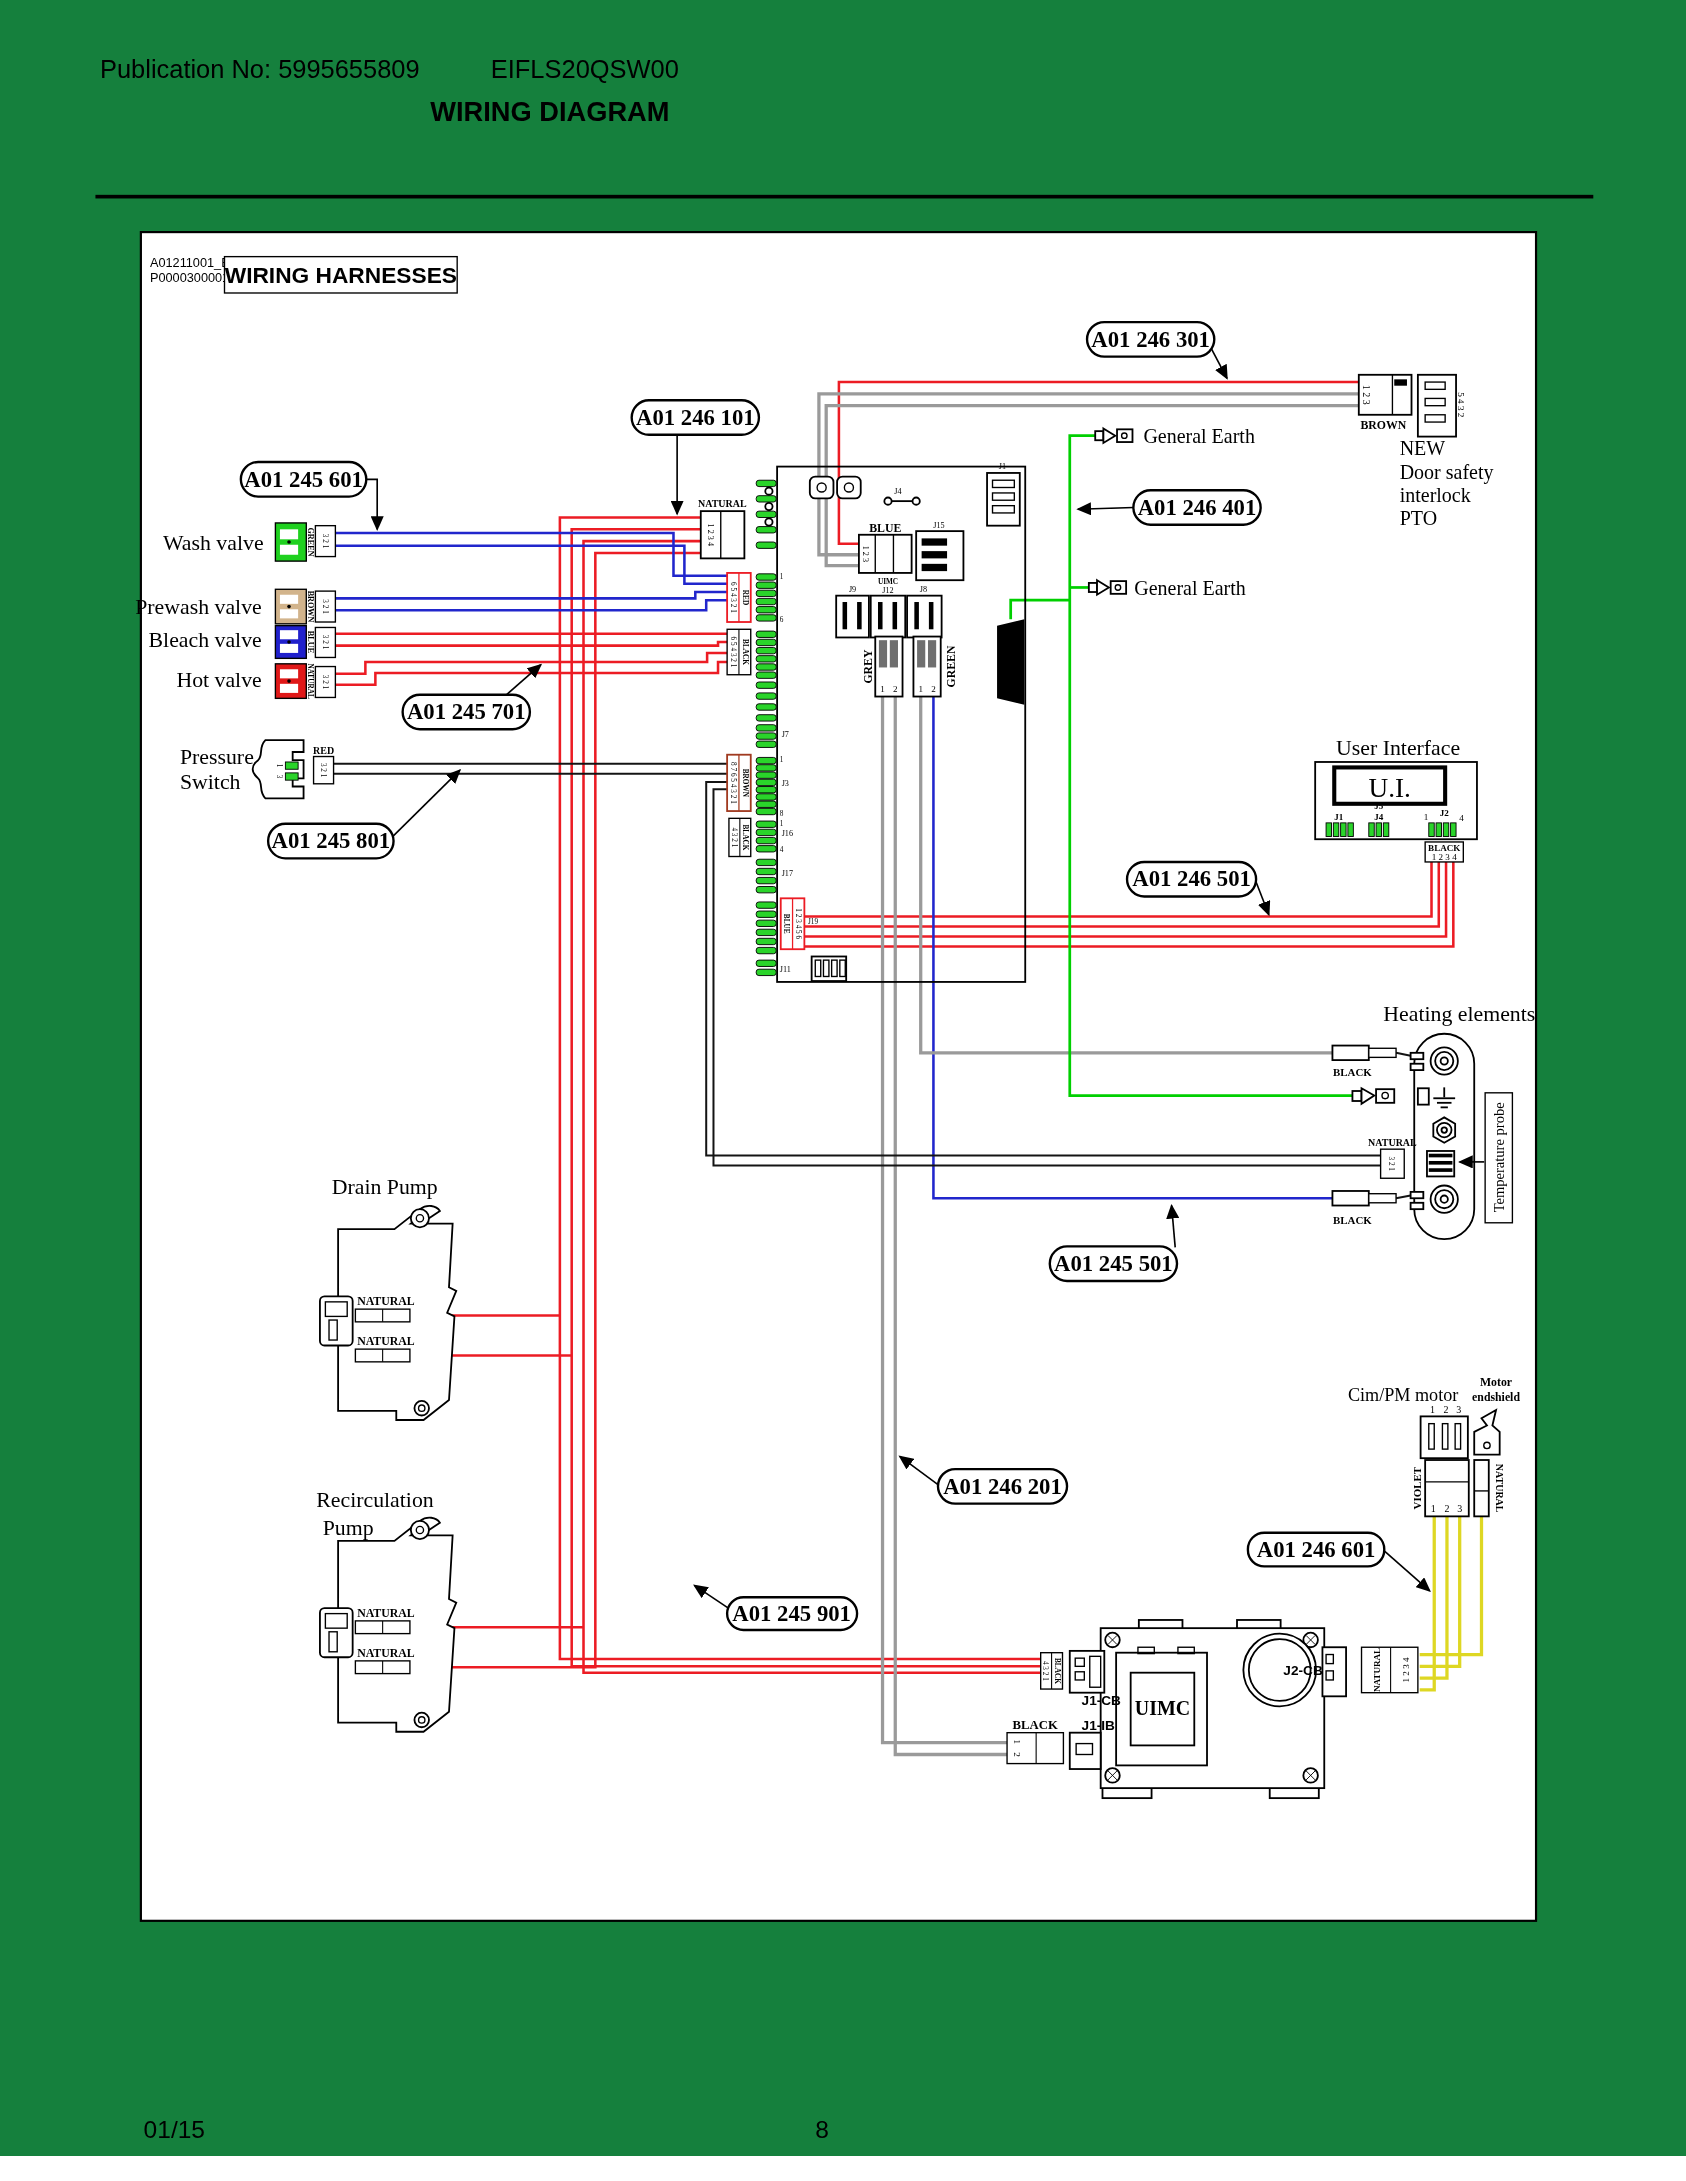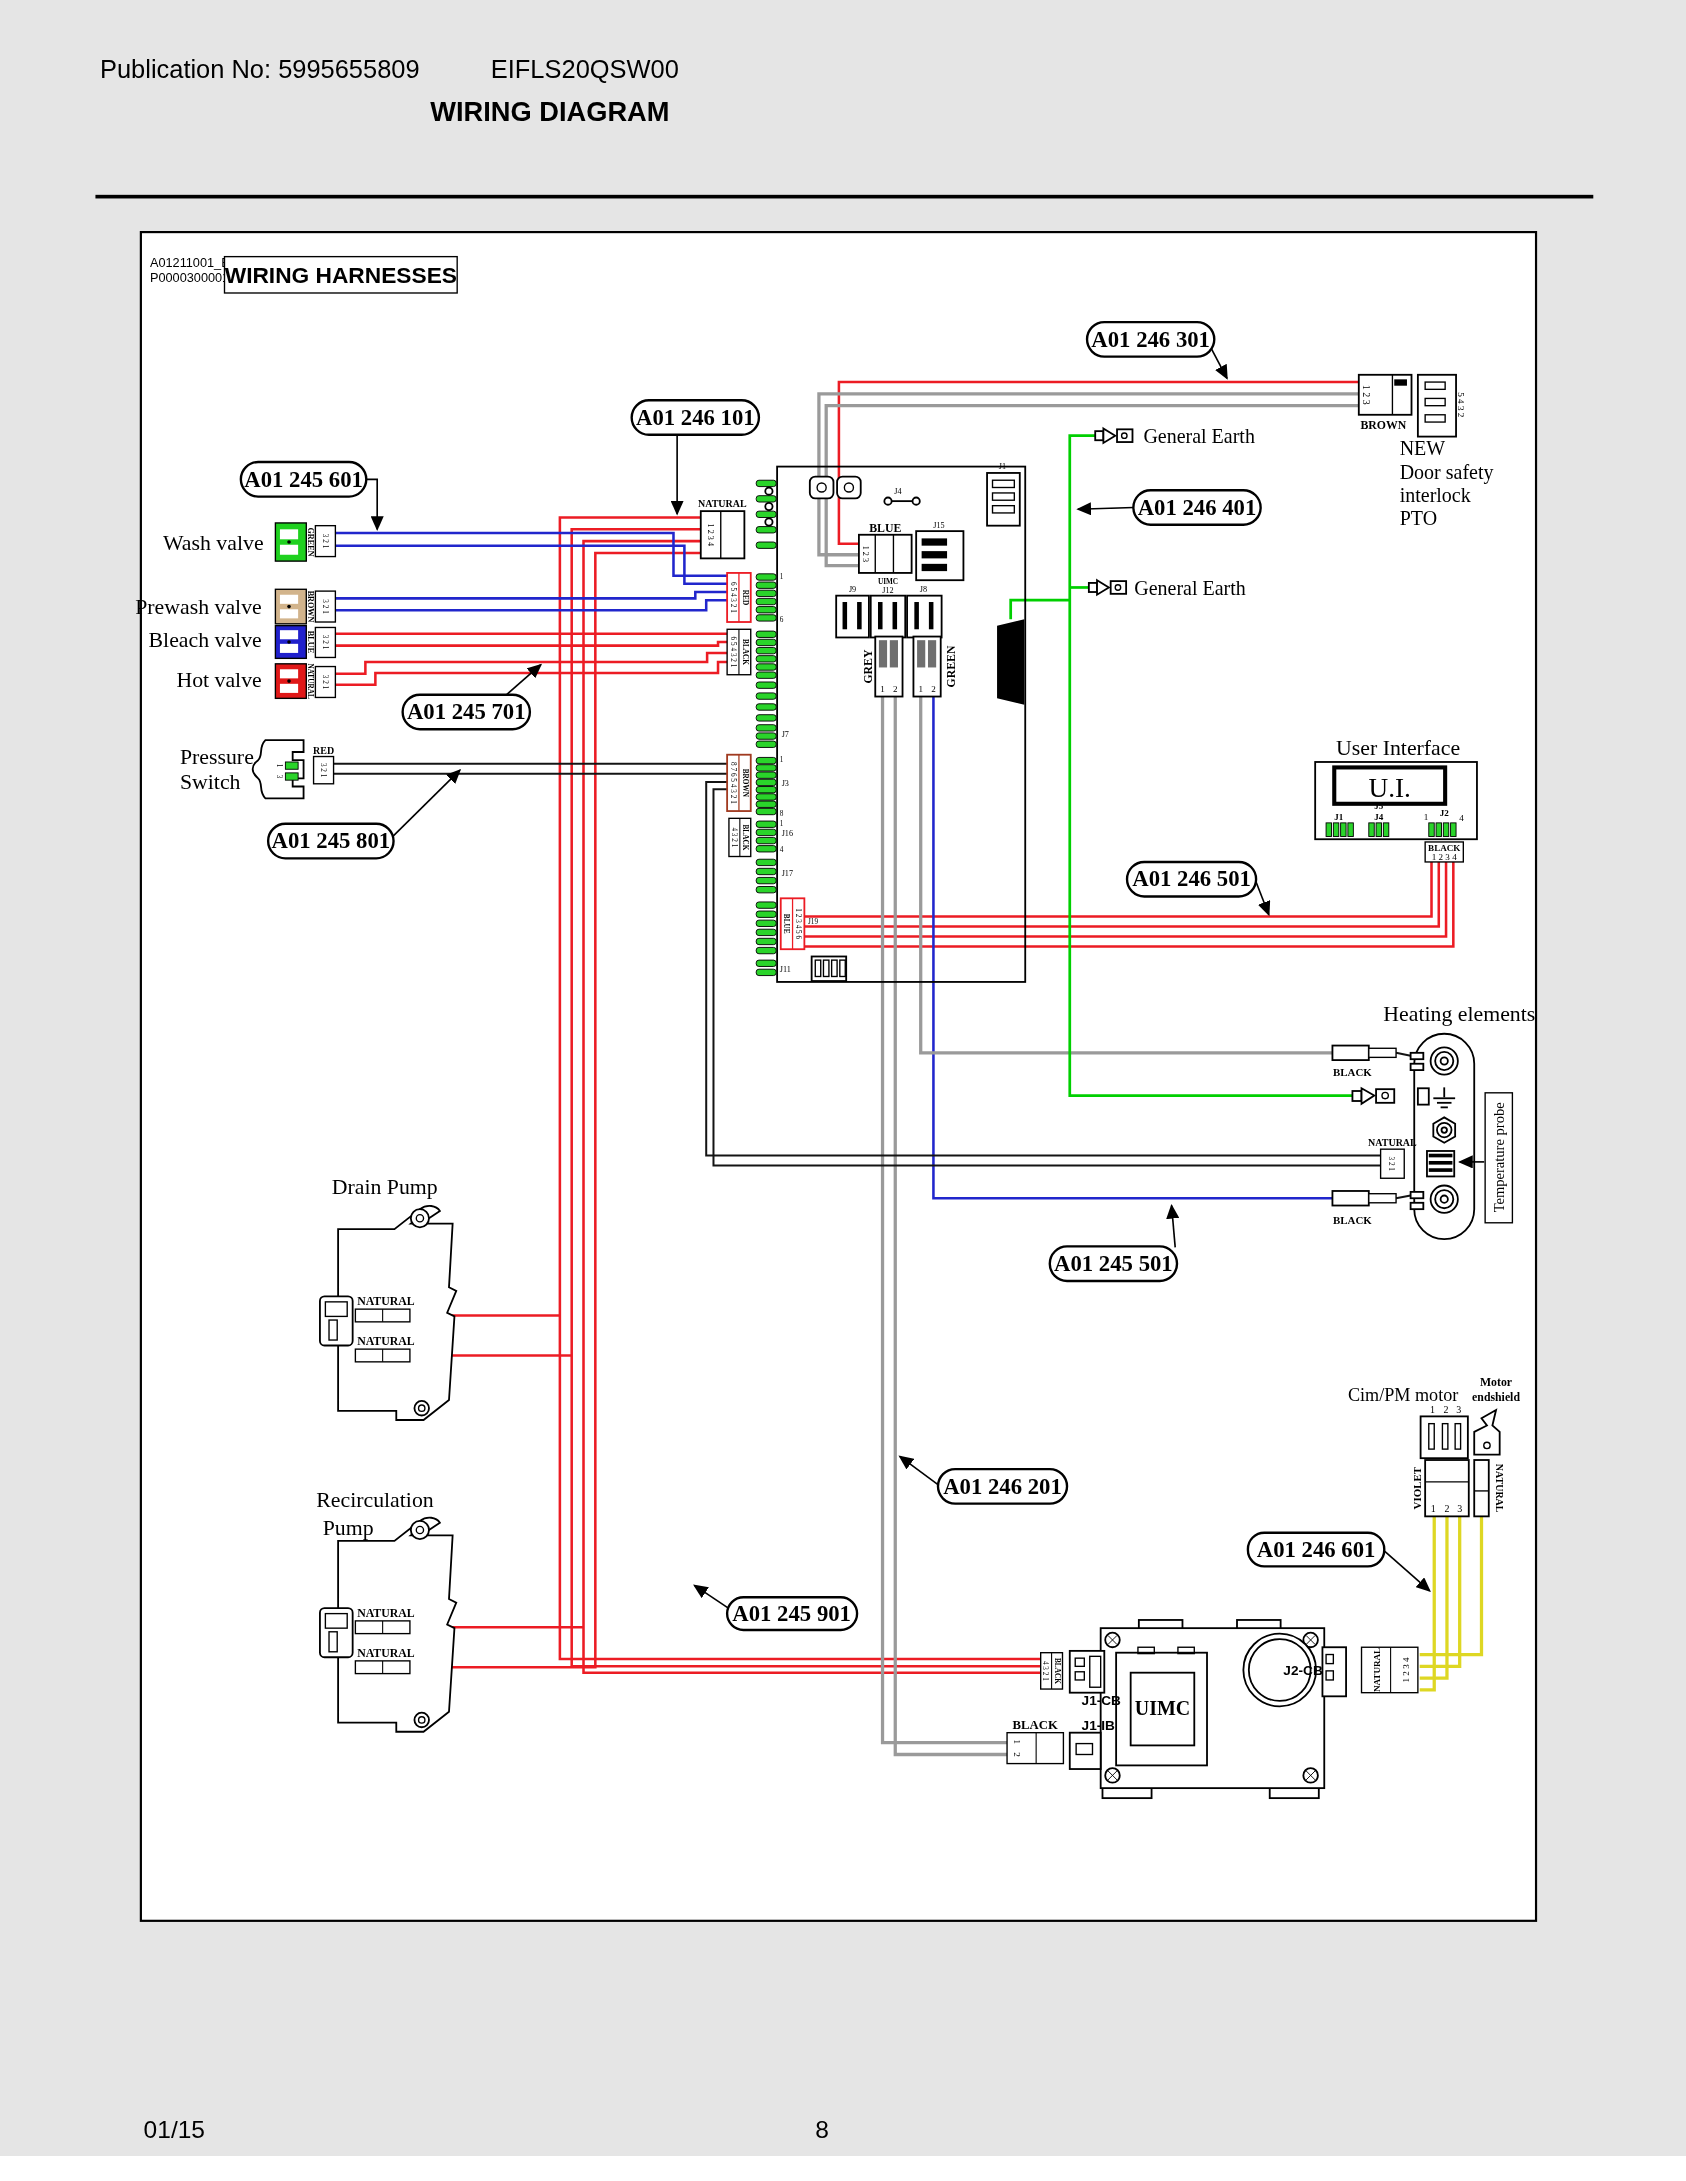--- a/index.html
+++ b/index.html
@@ -1,16 +1,16 @@
 <!DOCTYPE html>
 <html style="font-size:14.5px"><head>
 <meta charset="utf-8">
 <style>
   html,body{margin:0;padding:0;background:#fff;}
-  .page{position:relative;width:1686px;height:2156px;background:#e5e5e5;}
+  .page{position:relative;width:1686px;height:2156px;background:#15803d;}
   svg text{font-family:"Liberation Serif",serif;fill:#000;}
   svg text.sans{font-family:"Liberation Sans",sans-serif;}
   .hlbl{font-size:25px;font-weight:bold;}
   .c24{font-size:24px;} .c22{font-size:22px;} .c20{font-size:20px;}
   .b14{font-size:14px;font-weight:bold;} .b13{font-size:13px;font-weight:bold;}
   .b12{font-size:12px;font-weight:bold;} .b11{font-size:11px;font-weight:bold;}
   .b10{font-size:10px;font-weight:bold;} .b9{font-size:9px;font-weight:bold;}
   .b8{font-size:8px;font-weight:bold;}
   .p11{font-size:11px;} .p10{font-size:10px;} .p9{font-size:9px;} .p8{font-size:8px;}
   .bsans{font-family:"Liberation Sans",sans-serif;font-weight:bold;}

